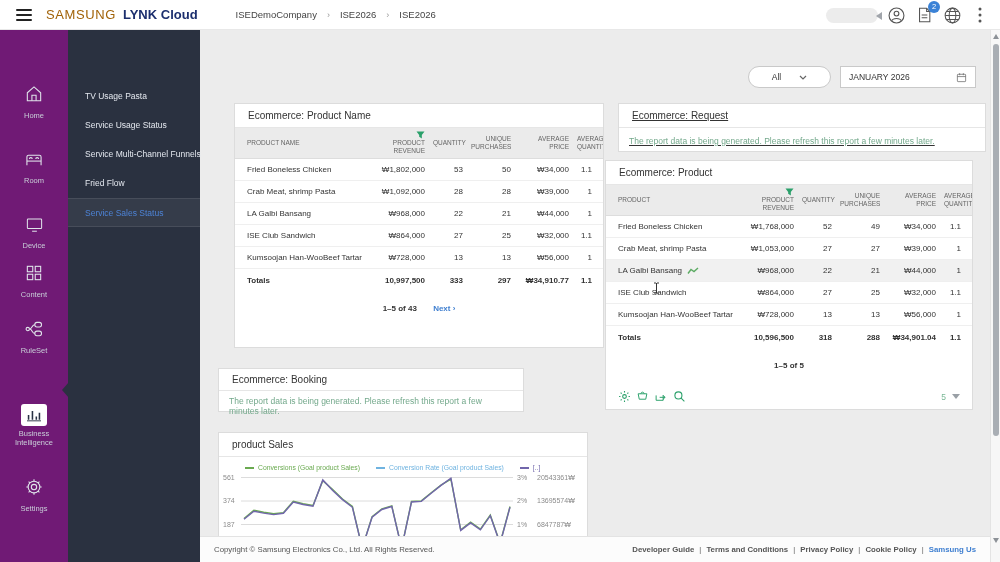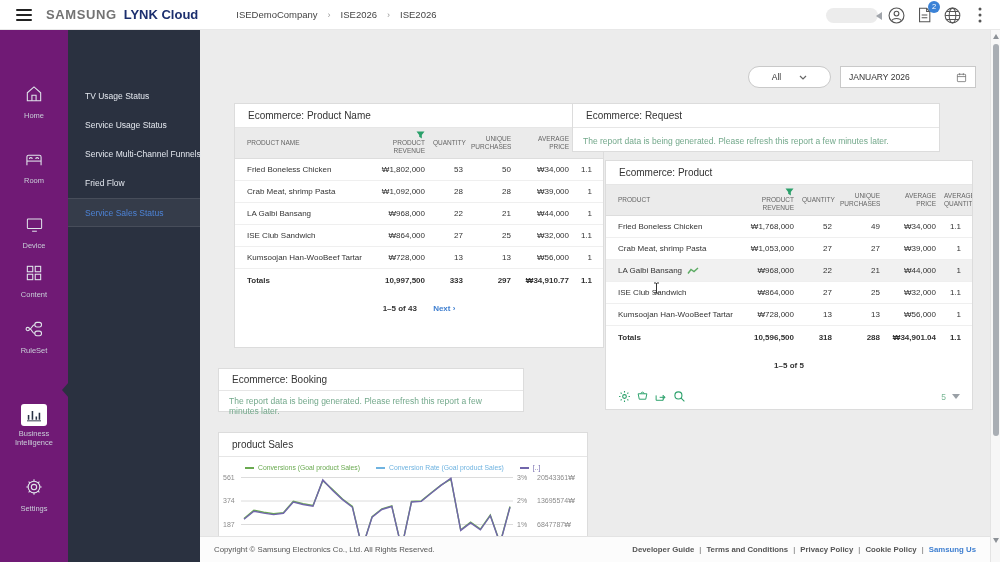--- a/index.html
+++ b/index.html
@@ -5,21 +5,21 @@
   * { margin:0; padding:0; box-sizing:border-box; }
   html,body { width:1000px; height:562px; overflow:hidden; }
   body { font-family:"Liberation Sans", sans-serif; background:#ececec; color:#333; }
   .screen { position:relative; width:1000px; height:562px; background:#ececec; overflow:hidden; }
 
   
   .topbar { position:absolute; left:0; top:0; width:1000px; height:30px; background:#fff; border-bottom:1px solid #e8e8e8; z-index:30; display:flex; align-items:center; }
   .hamburger { width:16px; height:12px; margin-left:16px; display:flex; flex-direction:column; justify-content:space-between; cursor:pointer; }
   .hamburger span { display:block; height:2px; background:#222; border-radius:1px; }
   .logo { margin-left:14px; display:flex; align-items:baseline; gap:7px; white-space:nowrap; }
-  .logo .samsung { font-weight:700; font-size:13px; letter-spacing:0.6px; color:#737373; }
+  .logo .samsung { font-weight:400; font-size:13px; letter-spacing:0.6px; color:#a16207; }
   .logo .product { font-weight:700; font-size:13px; color:#1c2f6e; }
   .breadcrumb { margin-left:38px; display:flex; align-items:center; gap:10px; font-size:9.5px; color:#444; }
   .breadcrumb .sep { color:#999; font-size:9px; }
   .topbar-right { position:absolute; right:10px; top:0; height:30px; display:flex; align-items:center; gap:8px; }
   .search-pill { width:52px; height:15px; background:#ececec; border-radius:8px; position:relative; }
   .search-pill .mini-arrow { position:absolute; right:-4px; top:4px; width:0; height:0; border-top:4px solid transparent; border-bottom:4px solid transparent; border-right:6px solid #8a8f96; opacity:.8; }
   .tb-icon { width:20px; height:20px; position:relative; display:flex; align-items:center; justify-content:center; cursor:pointer; }
   .badge { position:absolute; top:-4px; right:-6px; min-width:12px; height:12px; border-radius:7px; background:#3b82d6; color:#fff; font-size:7.5px; line-height:12px; text-align:center; padding:0 2px; }
 
   
@@ -207,21 +207,21 @@
         <circle cx="12" cy="12" r="3.2"></circle>
           <circle cx="12" cy="12" r="7"></circle>
         <path d="M12 5 V2.8 M12 19 v2.2 M5 12 H2.8 M19 12 h2.2 M7.05 7.05 5.5 5.5 M16.95 7.05 18.5 5.5 M7.05 16.95 5.5 18.5 M16.95 16.95 18.5 18.5"></path>
       </svg>
       <span class="rlabel">Settings</span>
     </div>
   </nav>
   <div class="submenu-notch"></div>
 
   <nav class="submenu" id="submenu">
-      <div class="sm-item">TV Usage Status</div>
+      <div class="sm-item">TV Usage Pasta</div>
       <div class="sm-item">Service Usage Status</div>
       <div class="sm-item">Service Multi-Channel Funnels</div>
       <div class="sm-item">Fried Flow</div>
       <div class="sm-item active">Service Sales Status</div>
     </nav>
 
   <div class="scrollbar">
     <div class="sb-up"></div>
     <div class="sb-thumb"></div>
     <div class="sb-down"></div>
@@ -305,21 +305,21 @@
           <div class="cell c4">₩34,910.77</div>
           <div class="cell c5 last">1.1</div>
         </div>
       </div>
     <div class="pagination">
       <span>1–5 of 43</span>
       <span class="next">Next ›</span>
     </div>
   </section>
 
-  <section class="card" style="left:572px; top:103px; width:368px; height:49px;">
+  <section class="card" style="left:618px; top:103px; width:368px; height:49px;text-decoration:underline;">
     <div class="card-title">Ecommerce: Request</div>
     <div class="gen-msg">The report data is being generated. Please refresh this report a few minutes later.</div>
   </section>
 
   <section class="card" style="left:605px; top:160px; width:368px; height:250px;">
     <div class="card-title">Ecommerce: Product</div>
     <div class="tbl" id="pr-table">
         <div class="t-head pr-grid">
           <div class="cell c0">PRODUCT</div>
           <div class="cell c1"><span class="funnel-wrap">

